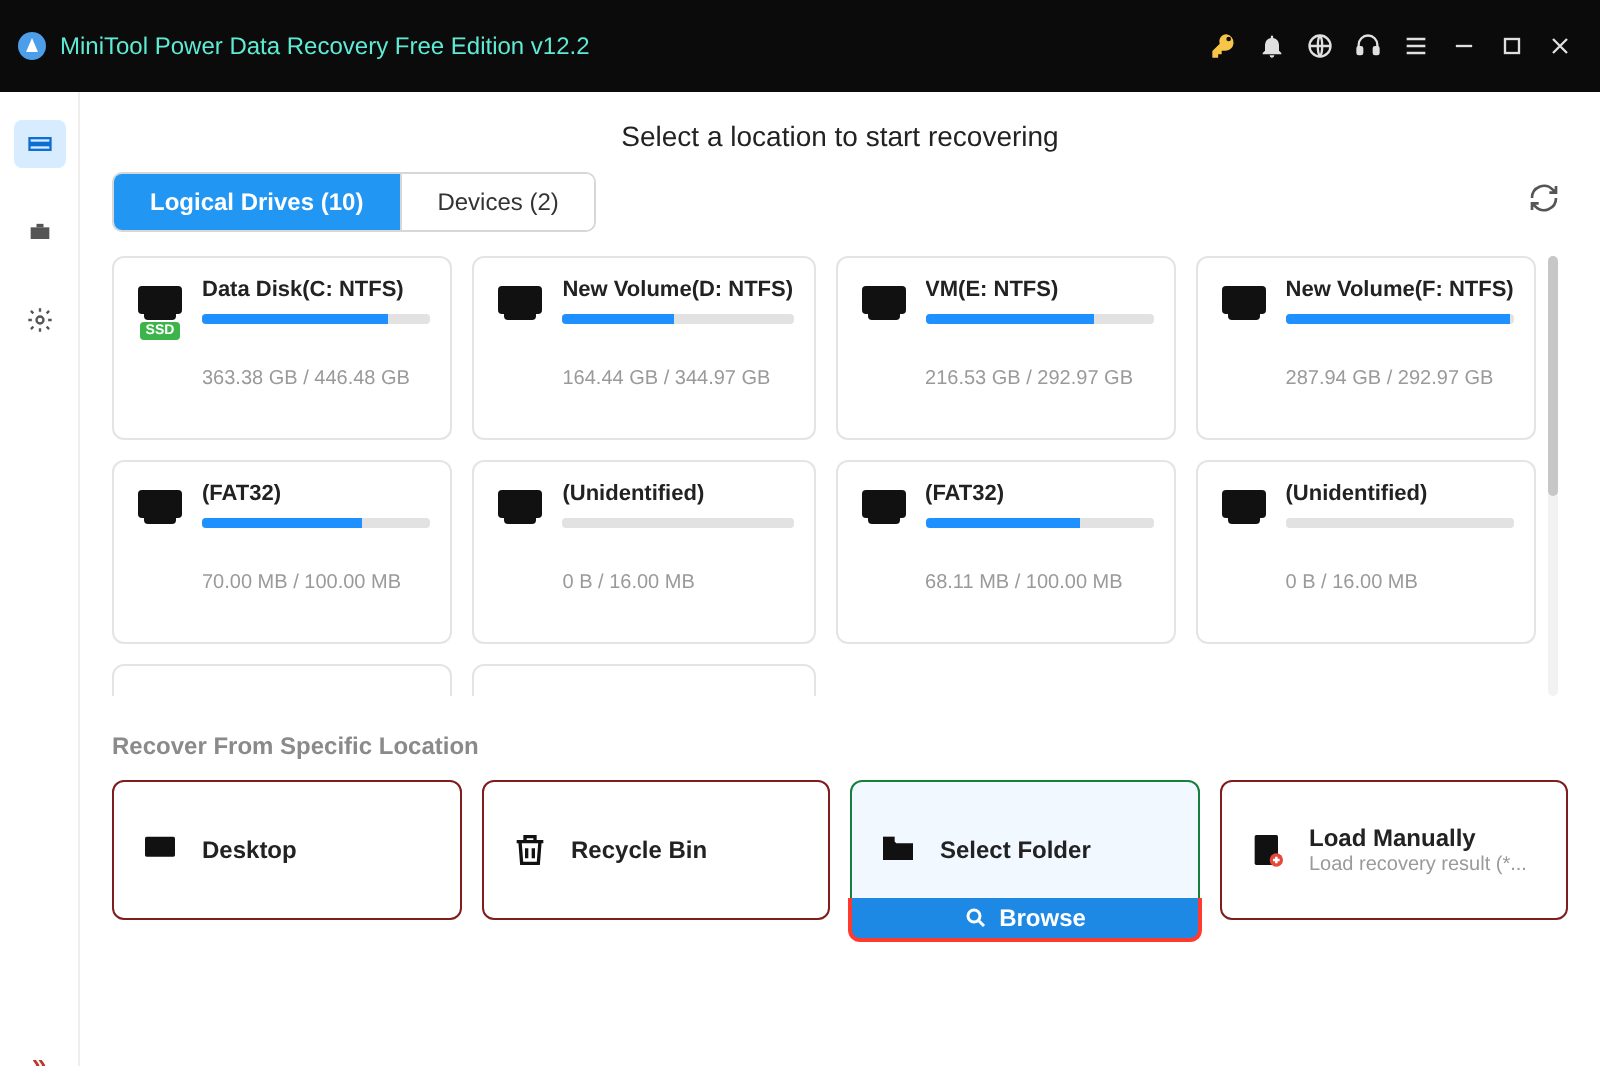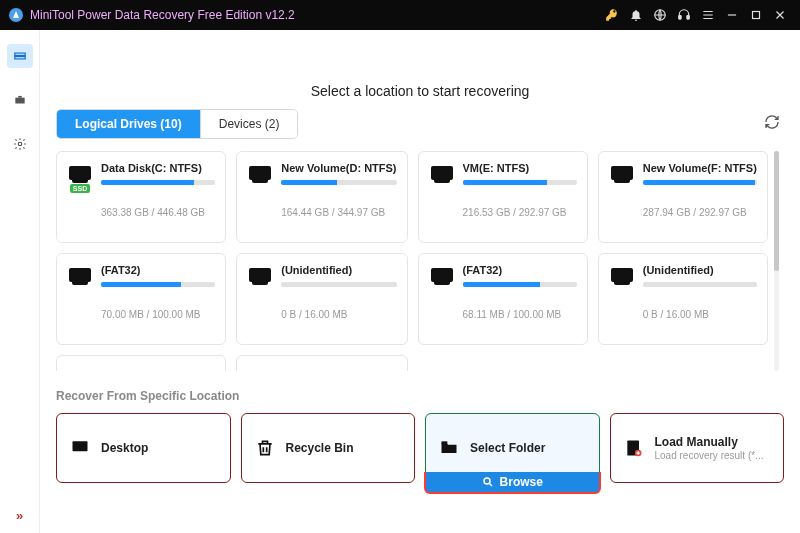--- a/index.html
+++ b/index.html
@@ -1,19 +1,19 @@
 <!DOCTYPE html>
 <html><head>
 <meta charset="utf-8">
 <style>
 * { margin: 0; padding: 0; box-sizing: border-box; font-family: "Segoe UI", Arial, sans-serif; }
 html, body { width: 800px; height: 533px; overflow: hidden; background: #fff; }
 
 .titlebar {
-  height: 30px; background: #0b0b0b; color: #f0abfc;
+  height: 46px; background: #0b0b0b; color: #5eead4;
   display: flex; align-items: center; padding: 0 8px; font-size: 12px;
 }
 .titlebar .logo { width: 16px; height: 16px; margin-right: 6px; }
 .titlebar .title { flex: 0 0 auto; }
 .titlebar .spacer { flex: 1; }
 .titlebar .tb-icon { width: 24px; height: 24px; display: flex; align-items: center; justify-content: center; color: #e0e0e0; }
 .titlebar .tb-icon.key { color: #f7c648; }
 .titlebar .tb-icon svg { width: 14px; height: 14px; }
 
 .body { display: flex; height: calc(533px - 30px); }
@@ -31,21 +31,21 @@
 .leftnav .nav-btn svg { width: 14px; height: 14px; }
 .leftnav .expand {
   position: absolute; bottom: 10px; color: #c0392b; font-weight: bold; font-size: 13px;
 }
 
 .main {
   flex: 1; display: flex; flex-direction: column; padding: 10px 16px 0 16px;
   position: relative; min-width: 0;
 }
 .heading {
-  text-align: center; font-size: 14px; color: #222; padding: 4px 0 10px; margin-top: 39px;
+  text-align: center; font-size: 14px; color: #222; padding: 4px 0 10px;
 }
 
 .tabs-row { display: flex; align-items: center; }
 .tabs {
   display: flex; border: 1px solid #d7d7d7; border-radius: 5px; overflow: hidden;
 }
 .tab {
   padding: 7px 18px; font-size: 12px; color: #333; background: #fff;
   border-right: 1px solid #d7d7d7;
 }

